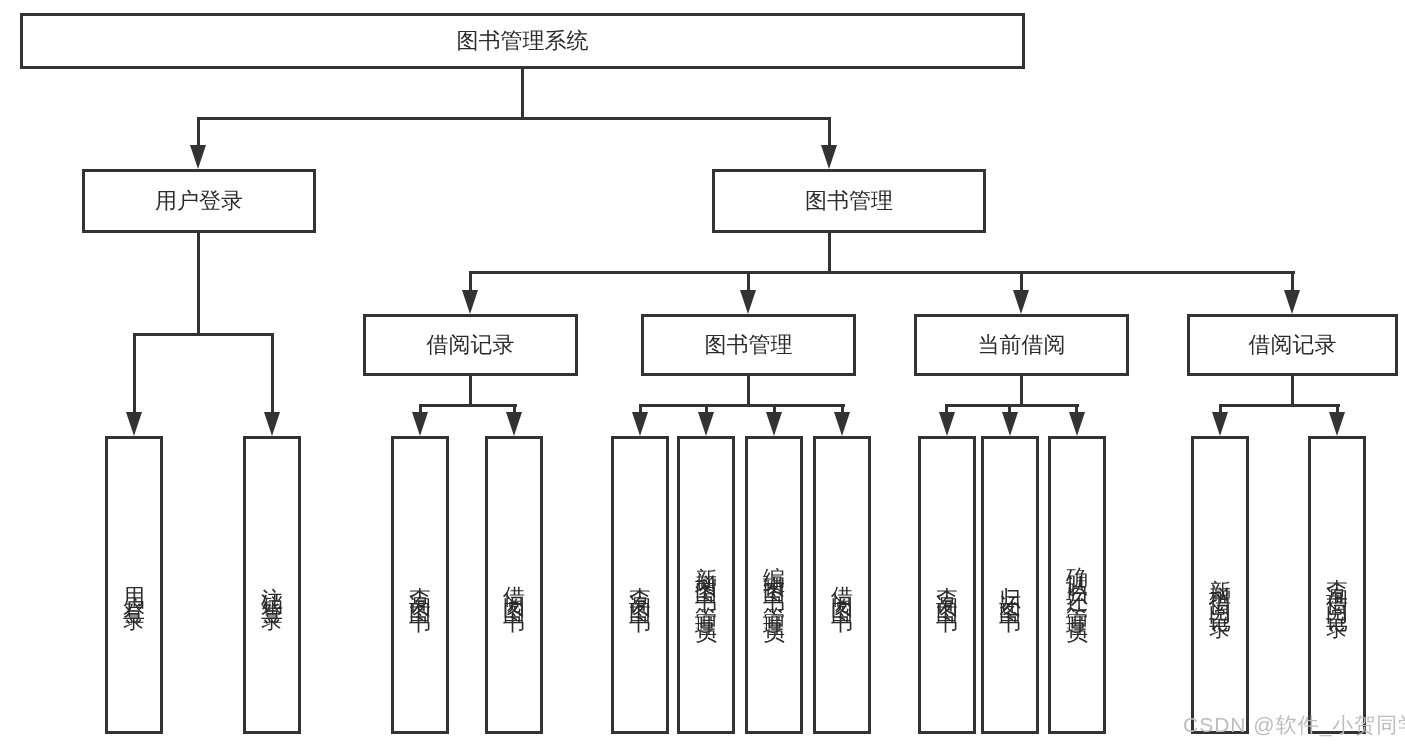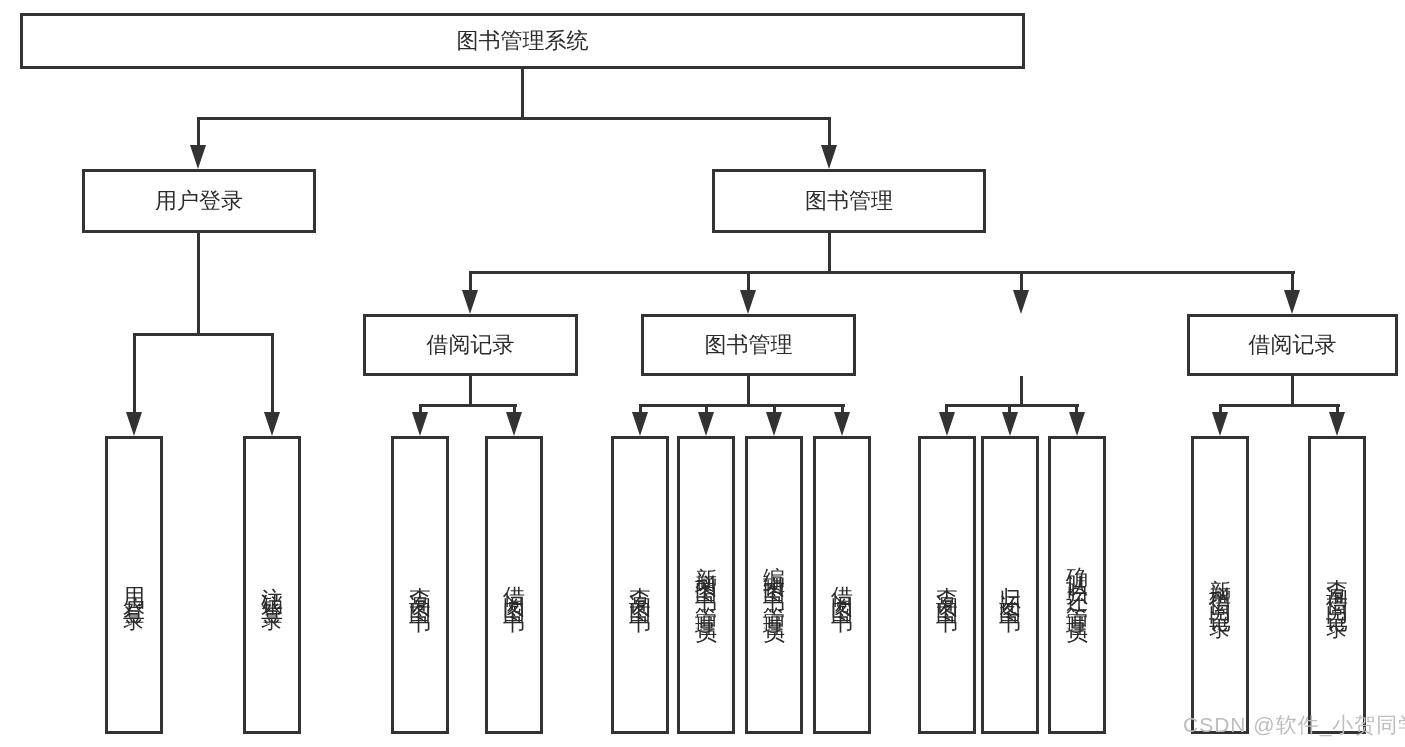--- a/index.html
+++ b/index.html
@@ -121,20 +121,23 @@
   <div class="box hbox" style="left:712px;top:169px;width:274px;height:64px;">
     <span>图书管理</span>
   </div>
 
   <div class="box hbox" style="left:363px;top:314px;width:215px;height:62px;">
     <span>借阅记录</span>
   </div>
   <div class="box hbox" style="left:641px;top:314px;width:215px;height:62px;">
     <span>图书管理</span>
   </div>
+  <div class="box hbox" style="left:914px;top:314px;width:215px;height:62px;">
+    <span>当前借阅</span>
+  </div>
   <div class="box hbox" style="left:1187px;top:314px;width:211px;height:62px;">
     <span>借阅记录</span>
   </div>
 
   <div class="box vbox" style="left:105px;top:436px;width:58px;height:298px;">
     <span>用户登录</span>
   </div>
   <div class="box vbox" style="left:243px;top:436px;width:58px;height:298px;">
     <span>注销登录</span>
   </div>

